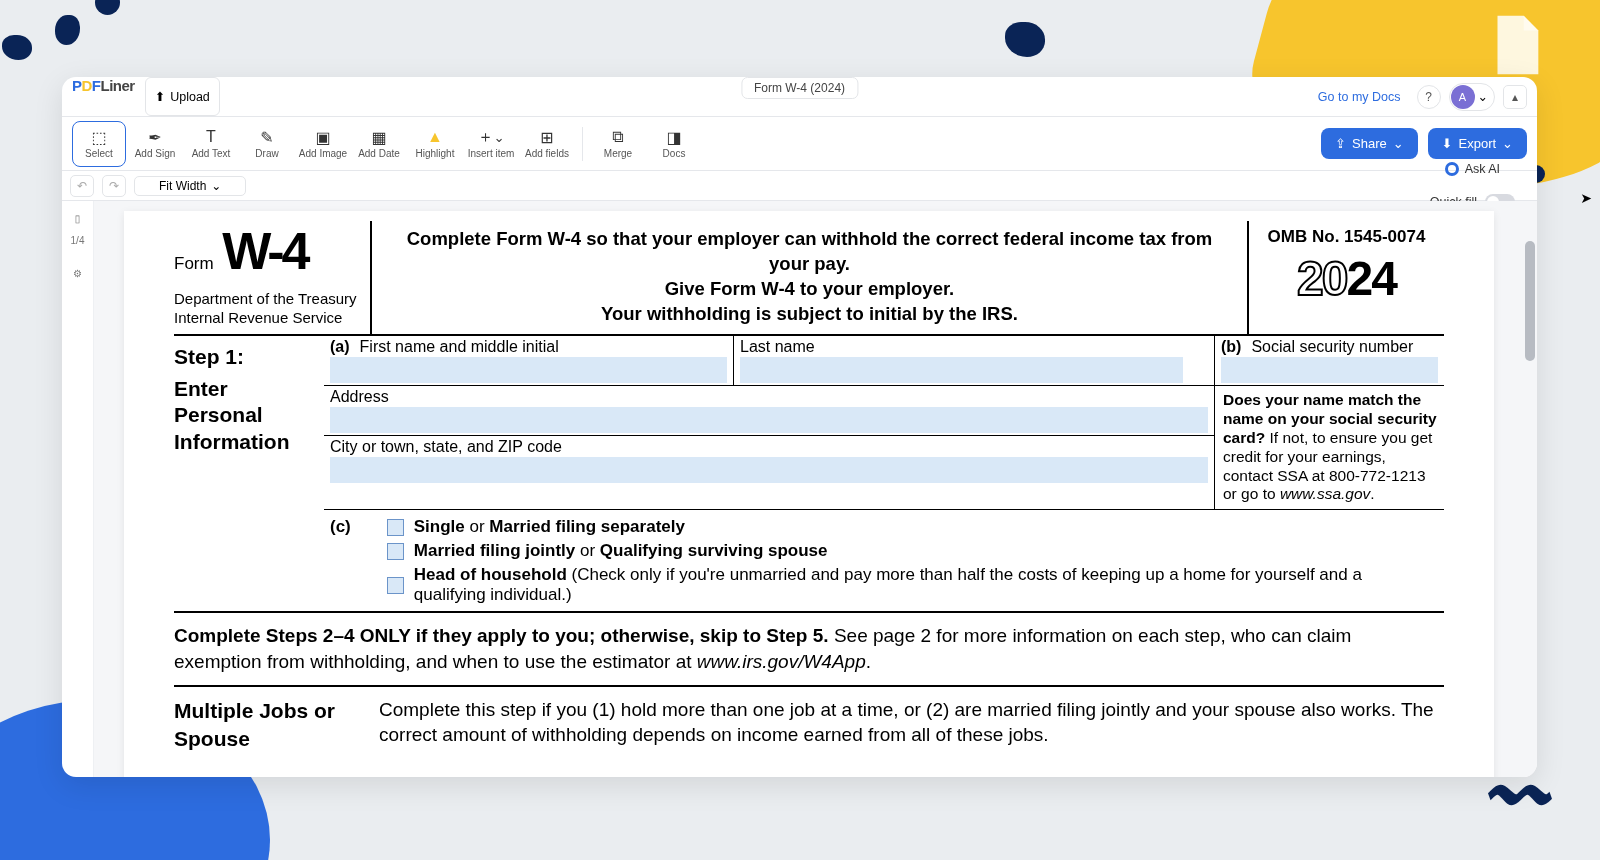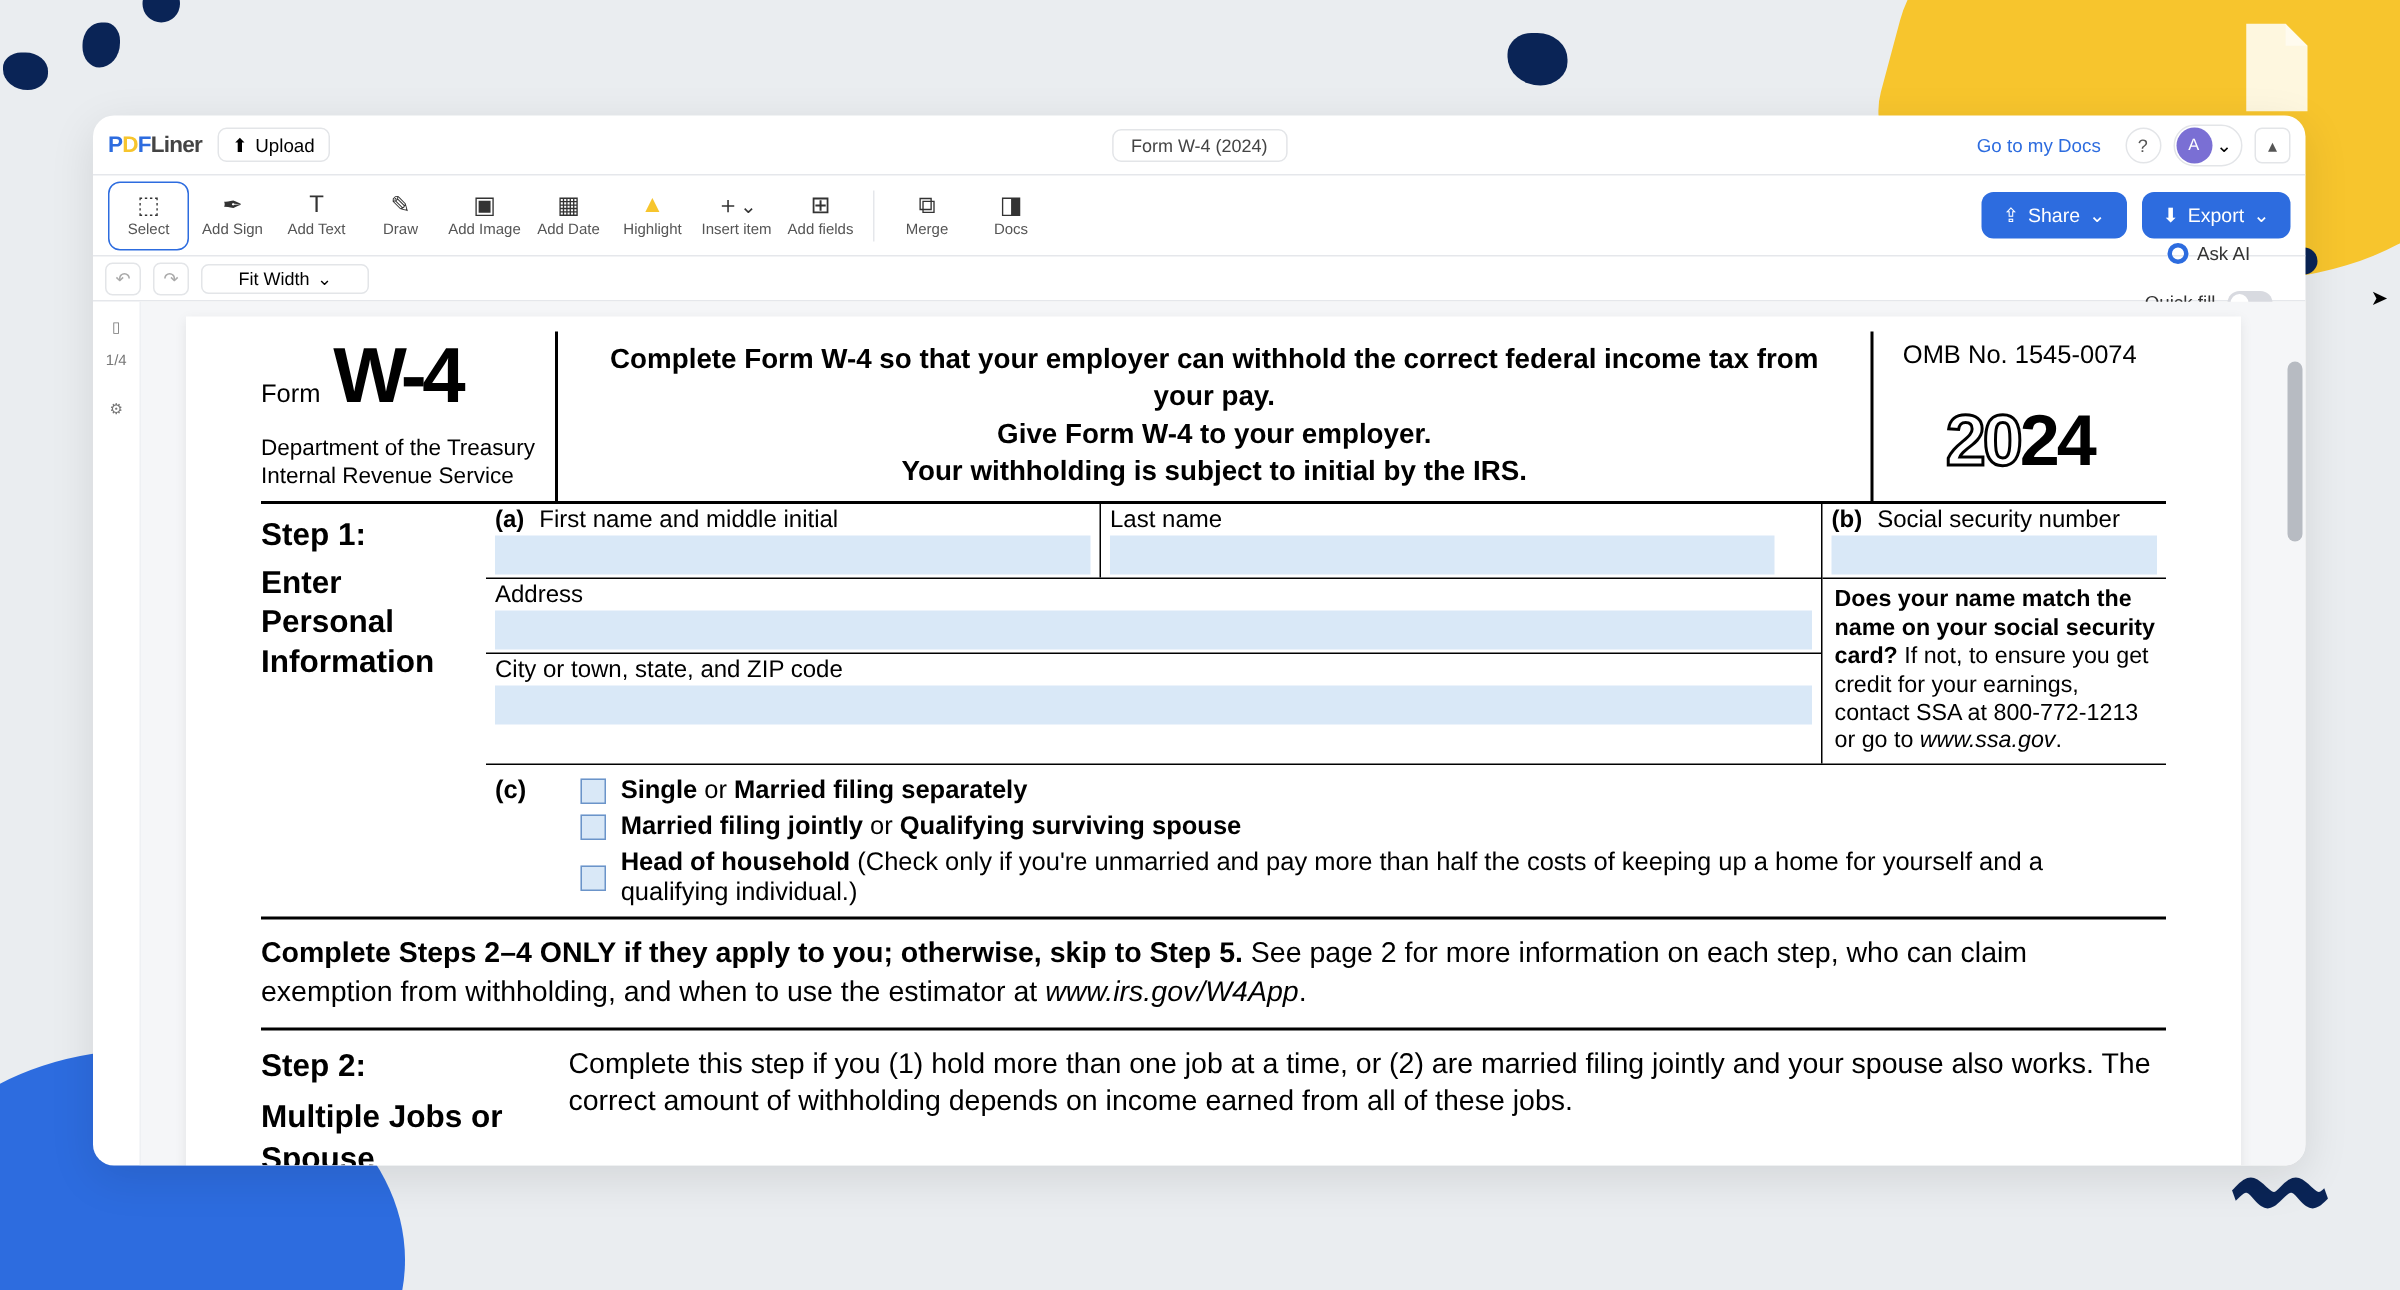--- a/index.html
+++ b/index.html
@@ -33,21 +33,21 @@
     border-radius: 14px;
     box-shadow: 0 8px 30px rgba(0,0,0,0.1);
     overflow: hidden;
     z-index: 2;
     display: flex; flex-direction: column;
   }
   
   .topbar {
     height: 40px;
     border-bottom: 1px solid #e5e7eb;
-    display: flex; align-items: center;
+    display: flex; 
     padding: 0 10px;
     gap: 10px;
     font-size: 12.5px;
   }
   .logo { font-weight: 800; font-size: 15px; letter-spacing:-0.5px;}
   .logo .p { color:#2d6cdf;} .logo .d{color:#f7c52d;} .logo .f{color:#2d6cdf;} .logo .l{color:#444;}
   .upload-btn { display:flex; align-items:center; gap:5px; border:1px solid #e3e5e8; border-radius:6px; padding:3px 9px; cursor:pointer; font-size:12.5px;}
   .doc-title { position:absolute; left:50%; transform:translateX(-50%); border:1px solid #e3e5e8; border-radius:6px; padding:3px 12px; color:#444; font-size:12px;}
   .topbar-right { margin-left:auto; display:flex; align-items:center; gap:8px;}
   .link-btn { color:#2d6cdf; font-size:12.5px; cursor:pointer; padding:3px 8px;}
@@ -92,21 +92,21 @@
   
   .form-head { display:flex; border-bottom:2px solid #000;}
   .fh-left { width:196px; padding:6px 0 6px 0;}
   .fh-left .frm { font-size:17px; display:inline-block; vertical-align: baseline; margin-right:4px;}
   .fh-left .w4 { font-size:52px; font-weight:900; letter-spacing:-3px; display:inline-block; line-height:0.95;}
   .fh-left .dept { font-size:15px; margin-top:14px; line-height:1.25;}
   .fh-mid { flex:1; border-left:2px solid #000; border-right:2px solid #000; text-align:center; padding:6px 14px 6px 14px;}
   .fh-mid .title { font-size:29px; font-weight:800; margin-bottom:4px;}
   .fh-mid .sub { font-size:18.5px; font-weight:700; line-height:1.35;}
   .fh-right { width:195px; text-align:center; padding:6px 0;}
-  .fh-right .omb { font-size:17px; margin-bottom:20px;}
+  .fh-right .omb { font-size:17px; margin-bottom:4px;font-weight:bold;}
   .fh-right .yr { font-size:48px; font-weight:900; letter-spacing:-2px;}
   .yr .y20 { color:#fff; -webkit-text-stroke: 2px #000;}
   .step1 { display:flex; border-bottom:2px solid #000;}
   .s1-lab { width:150px; padding:8px 6px 8px 0; font-size:21px; font-weight:800; line-height:1.25;}
   .s1-grid { flex:1;}
   .row { display:flex; border-bottom:1px solid #000;}
   .cell { border-right:1px solid #000; padding:2px 6px; font-size:16px;}
   .cell:last-child { border-right:none;}
   .cell .tag { font-weight:700; margin-right:10px;}
   .fld { background:#d9e8f7; height:26px; margin-top:1px;}
@@ -317,21 +317,20 @@
             </div>
           </div>
         </div>
 
         <div class="steps-note">
           <b>Complete Steps 2–4 ONLY if they apply to you; otherwise, skip to Step 5.</b><span> See page 2 for more information on each step, who can claim exemption from withholding, and when to use the estimator at </span><i>www.irs.gov/W4App</i><span>.</span>
         </div>
 
         <div class="step2">
           <div class="s2-lab">
-            <div class="mb6">Step 2:</div>
             <div>Multiple Jobs or Spouse</div>
           </div>
           <div class="s2-txt">
             <div style="margin-bottom:12px;">Complete this step if you (1) hold more than one job at a time, or (2) are married filing jointly and your spouse also works. The correct amount of withholding depends on income earned from all of these jobs.</div>
 
           </div>
         </div>
       </div>
     </div>
   </div>

